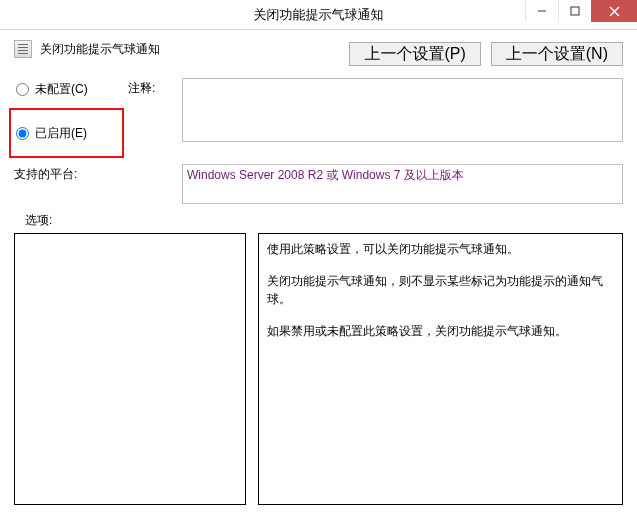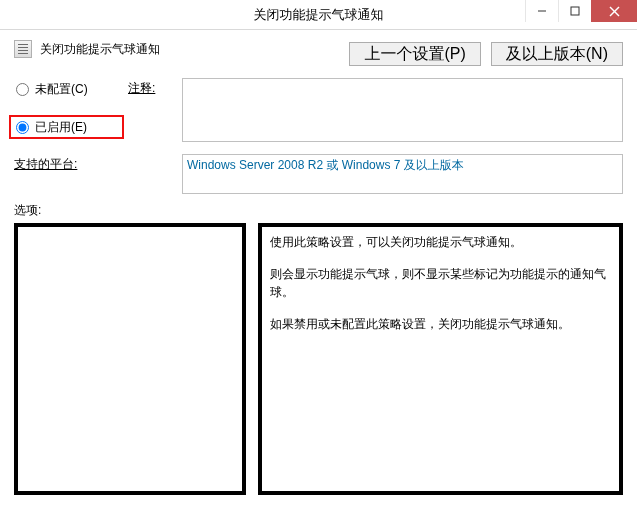--- a/index.html
+++ b/index.html
@@ -90,78 +90,78 @@
     padding: 6px 14px 0 14px;
     display: grid;
     grid-template-columns: 110px 50px 1fr;
     column-gap: 4px;
     row-gap: 6px;
     align-items: start;
   }
   .radios {
     display: flex;
     flex-direction: column;
-    gap: 17px;
+    gap: 10px;
     padding-top: 2px;
   }
   .radio-row {
     display: flex; align-items: center; gap: 6px;
     height: 18px;
     padding: 0 2px;
   }
   .radio-row input { margin: 0; }
   .highlight-box {
     border: 2px solid #f01010;
-    padding: 1px 3px;
+    padding: 14px 3px;
     margin-left: -5px;
   }
   .label-col {
     padding-top: 2px;
     text-align: left;
     font-size: 12px;
-    text-decoration: underline;
   }
   .textarea {
     border: 1px solid #c0c0c0;
     background: #fff;
     width: 100%;
     resize: none;
     font-family: inherit;
     font-size: 12px;
     padding: 2px 2px 2px 4px;
     overflow-y: scroll;
   }
   .comment-box { height: 64px; }
   .platform-box {
     height: 40px;
-    color: #0369a1;
+    color: #701a75;
   }
   .platform-row-label{
     text-align: left;
     padding-right: 6px;
     padding-top: 2px;
     white-space: nowrap;
   }
 
   .section-labels{
     display: flex;
     padding: 8px 14px 4px 14px;
     gap: 8px;
+    margin-left: 11px;
   }
   .section-labels .left{ width: 240px; }
   .section-labels .right{ flex:1; }
 
   .panes {
     display: flex;
     gap: 12px;
     padding: 0 14px 14px 14px;
     height: 286px;
   }
   .pane {
-    border: 4px solid #000000;
+    border: 1px solid #000000;
     background: #fff;
     overflow-y: scroll;
     font-size: 12px;
     padding: 6px 8px;
     line-height: 1.5;
   }
   .pane.left { width: 232px; }
   .pane.right { flex: 1; }
   .help-para { margin: 0 0 14px 0; display:block; }
 
@@ -196,21 +196,21 @@
   </div>
 </div>
 
 <div class="header-row">
   <div class="header-left">
     <div class="policy-icon"></div>
     <span class="header-title">关闭功能提示气球通知</span>
   </div>
   <div class="nav-buttons">
     <div class="btn">上一个设置(P)</div>
-    <div class="btn">及以上版本(N)</div>
+    <div class="btn">上一个设置(N)</div>
   </div>
 </div>
 
 <div class="mid">
   <div class="radios" style="grid-row: 1 / span 2;">
     <label class="radio-row">
       <input type="radio" name="cfg" style="">
       <span>未配置(C)</span>
     </label>
     <div class="highlight-box">
@@ -230,16 +230,16 @@
 </div>
 
 <div class="section-labels">
   <span class="left">选项:</span>
 </div>
 
 <div class="panes">
   <div class="pane left"></div>
   <div class="pane right">
     <span class="help-para">使用此策略设置，可以关闭功能提示气球通知。</span>
-    <span class="help-para">则会显示功能提示气球，则不显示某些标记为功能提示的通知气球。</span>
+    <span class="help-para">关闭功能提示气球通知，则不显示某些标记为功能提示的通知气球。</span>
     <span class="help-para">如果禁用或未配置此策略设置，关闭功能提示气球通知。</span>
   </div>
 </div>
 
 </body></html>

